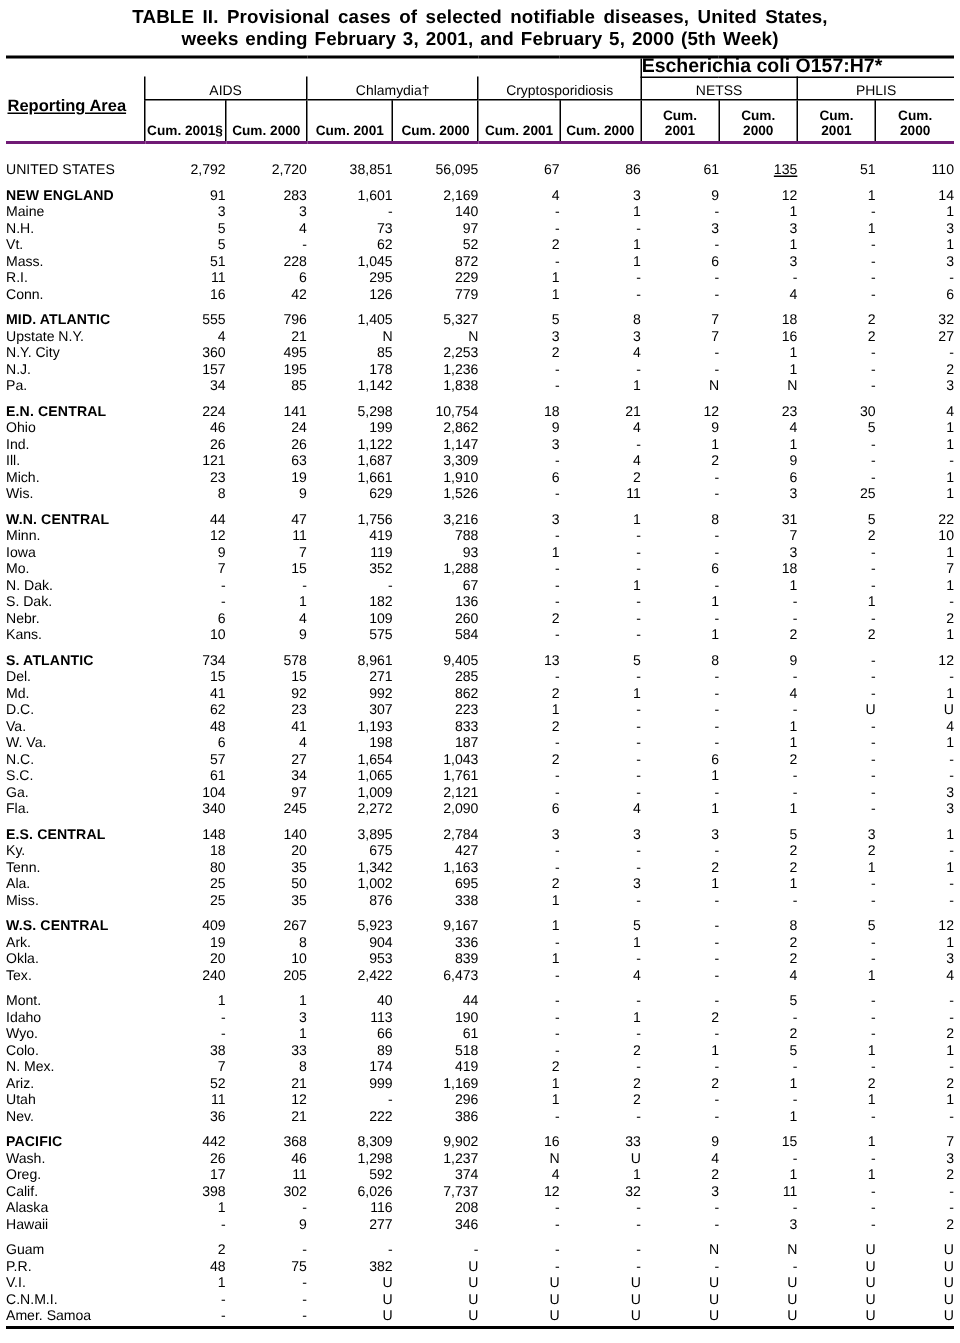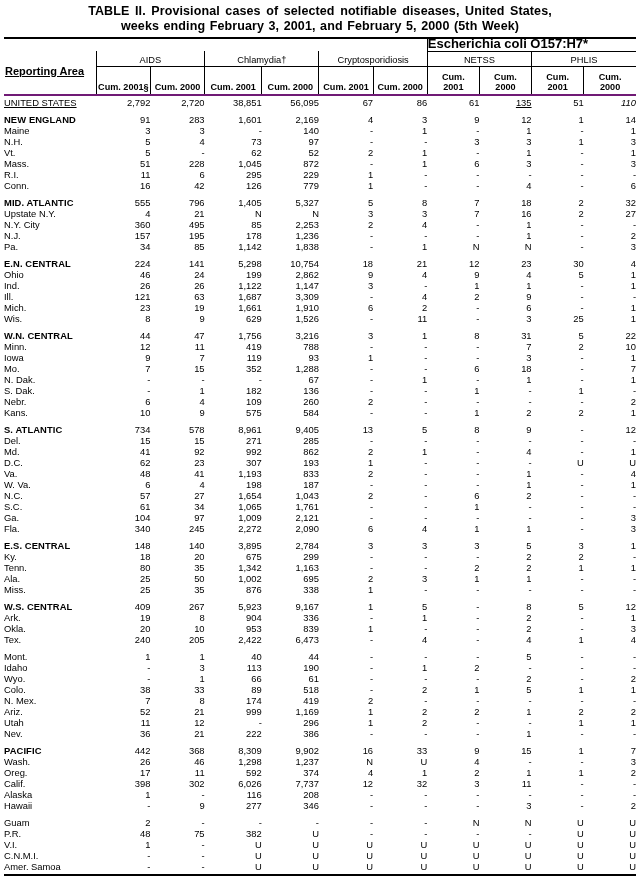--- a/index.html
+++ b/index.html
@@ -214,31 +214,31 @@
         <td class="bb2 bl">
           <div class="hdr-cum">
             <span>Cum.</span><br>
             <span>2000</span>
           </div>
         </td>
       </tr>
     </thead>
     <tbody id="tbody">
         <tr class="datarow">
-          <td class="rowlabel" style="padding-top: 2px; text-decoration: underline;">UNITED STATES</td>
+          <td class="rowlabel" style="padding-top: 12px;">UNITED STATES</td>
           <td class="num" style="padding-top: 2px;">2,792</td>
           <td class="num" style="padding-top: 2px;">2,720</td>
           <td class="num" style="padding-top: 2px;">38,851</td>
           <td class="num" style="padding-top: 2px;">56,095</td>
           <td class="num" style="padding-top: 2px;">67</td>
           <td class="num" style="padding-top: 2px;">86</td>
           <td class="num" style="padding-top: 2px;">61</td>
           <td class="num" style="padding-top: 2px; text-decoration: underline;">135</td>
           <td class="num" style="padding-top: 2px;">51</td>
-          <td class="num" style="padding-top: 2px; font-style: italic;">110</td>
+          <td class="num" style="padding-top: 2px;">110</td>
         </tr>
         <tr class="spacer">
           <td colspan="11"></td>
         </tr>
         <tr class="datarow region">
           <td class="rowlabel">NEW ENGLAND</td>
           <td class="num">91</td>
           <td class="num">283</td>
           <td class="num">1,601</td>
           <td class="num">2,169</td>
@@ -623,21 +623,21 @@
           <td class="num">-</td>
           <td class="num">4</td>
           <td class="num">-</td>
           <td class="num">1</td>
         </tr>
         <tr class="datarow">
           <td class="rowlabel">D.C.</td>
           <td class="num">62</td>
           <td class="num">23</td>
           <td class="num">307</td>
-          <td class="num">193</td>
+          <td class="num">223</td>
           <td class="num">1</td>
           <td class="num">-</td>
           <td class="num">-</td>
           <td class="num">-</td>
           <td class="num">U</td>
           <td class="num">U</td>
         </tr>
         <tr class="datarow">
           <td class="rowlabel">Va.</td>
           <td class="num">48</td>
@@ -730,21 +730,21 @@
           <td class="num">3</td>
           <td class="num">5</td>
           <td class="num">3</td>
           <td class="num">1</td>
         </tr>
         <tr class="datarow">
           <td class="rowlabel">Ky.</td>
           <td class="num">18</td>
           <td class="num">20</td>
           <td class="num">675</td>
-          <td class="num">299</td>
+          <td class="num">427</td>
           <td class="num">-</td>
           <td class="num">-</td>
           <td class="num">-</td>
           <td class="num">2</td>
           <td class="num">2</td>
           <td class="num">-</td>
         </tr>
         <tr class="datarow">
           <td class="rowlabel">Tenn.</td>
           <td class="num">80</td>

